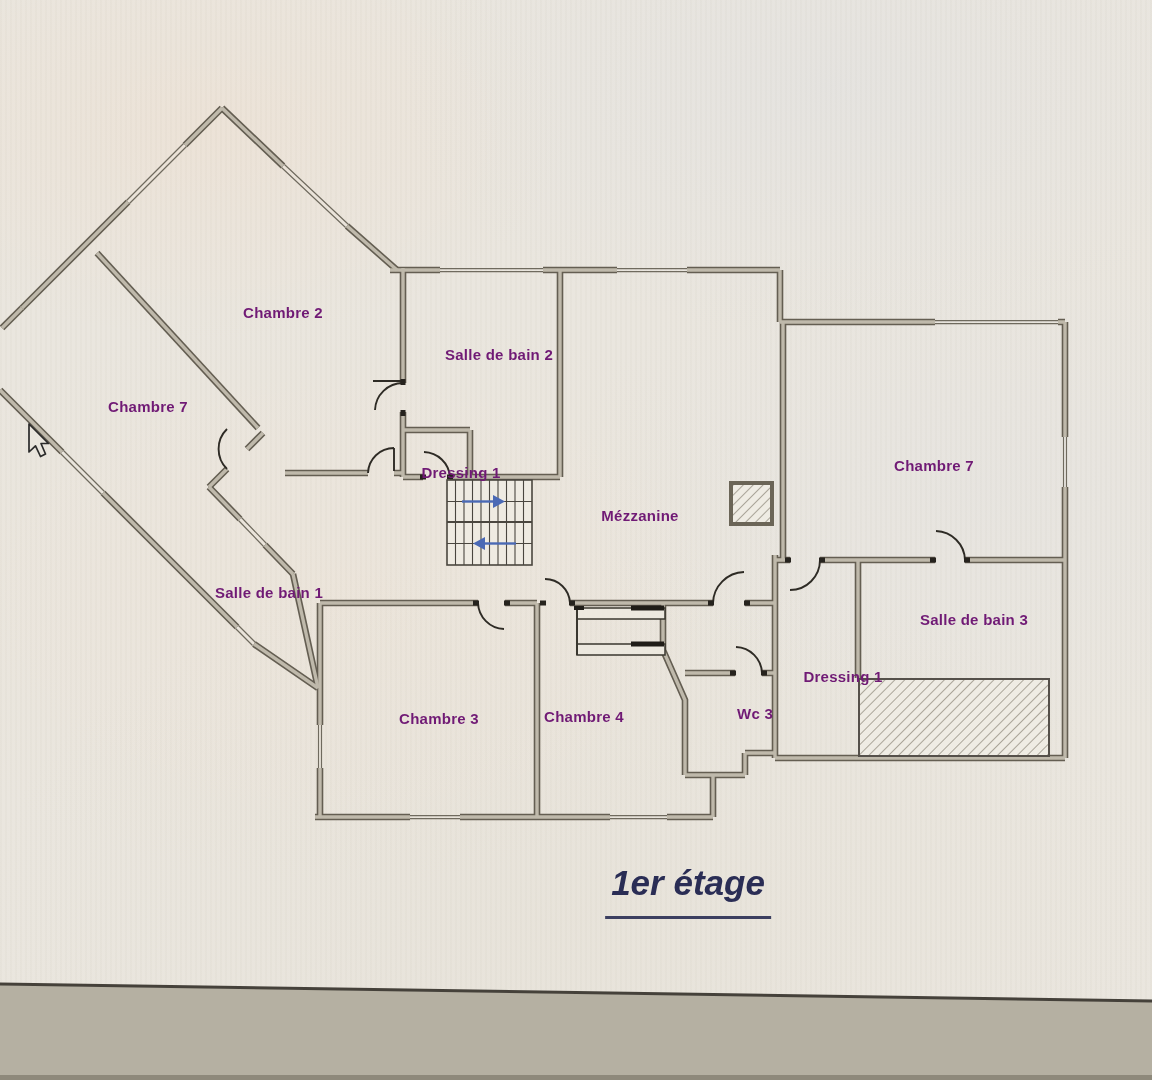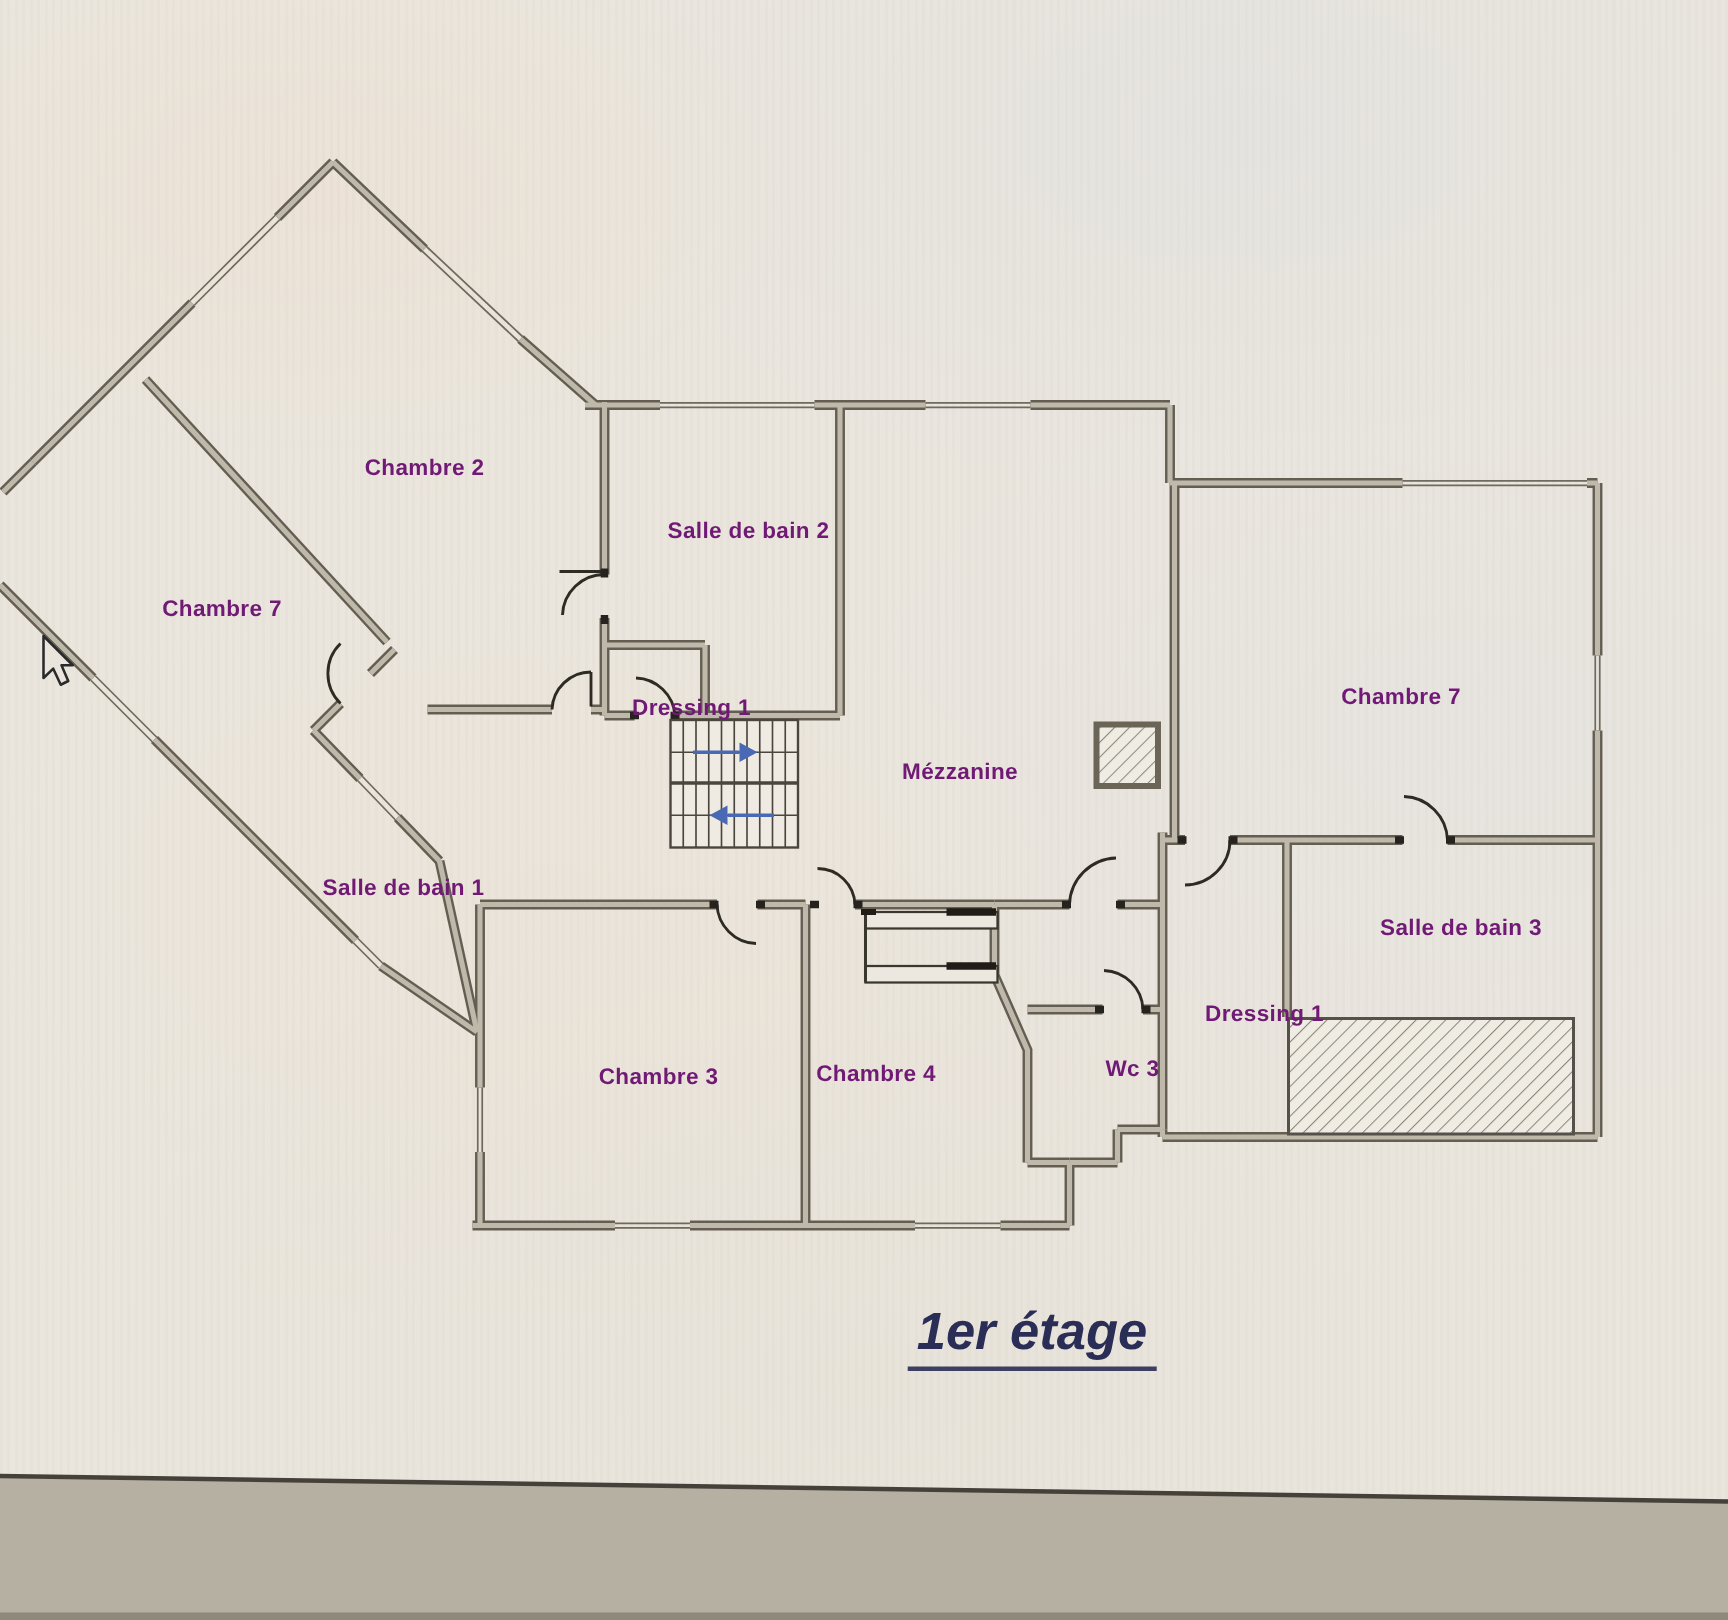--- a/index.html
+++ b/index.html
@@ -29,21 +29,21 @@
   .stairbox{stroke:#4a463f;stroke-width:1.6;fill:#efebe2;}
   .closet{stroke:#3a372f;stroke-width:1.5;fill:#ece8df;}
   .room-label{
     position:absolute;transform:translate(-50%,-50%);
     font-size:15px;font-weight:600;letter-spacing:.25px;
     color:#701a75;white-space:nowrap;
   }
   .plan-title{
     position:absolute;transform:translate(-50%,-50%);
     font-size:35px;font-weight:bold;font-style:italic;
-    color:#2a2d55;border-bottom:3px solid #3c3f60;padding:0 6px 3px;
+    color:#2a2d55;border-bottom:3px solid #3c3f60;padding:0 6px 13px;
     white-space:nowrap;
   }
   .desk-band{
     position:absolute;left:0;top:0;width:100%;height:100%;pointer-events:none;
   }
 </style>
 </head>
 <body>
 
 <div class="screen">

